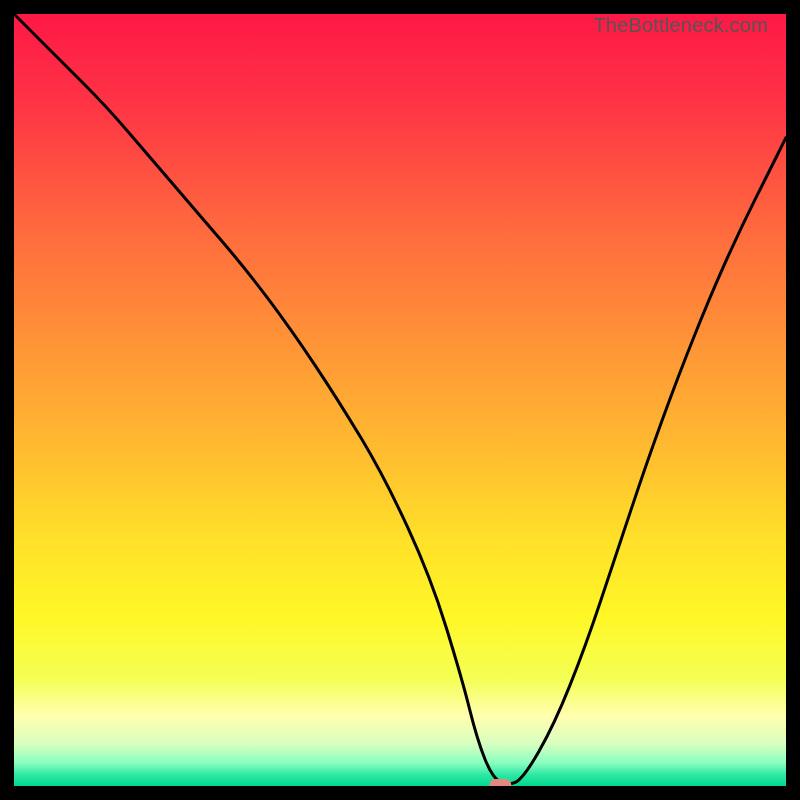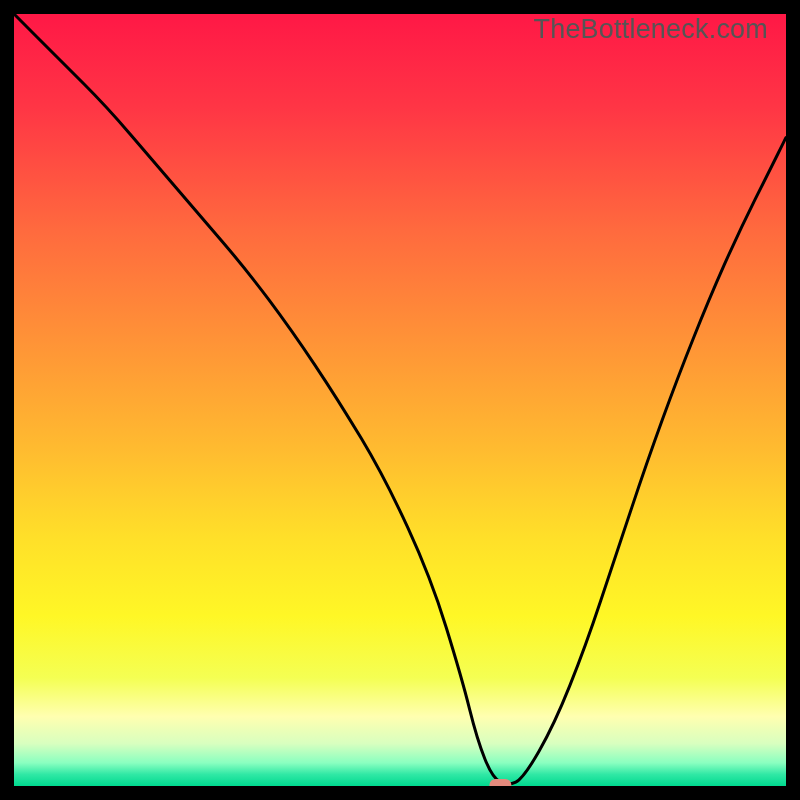--- a/index.html
+++ b/index.html
@@ -27,21 +27,21 @@
     position: absolute;
     inset: 0;
     width: 100%;
     height: 100%;
   }
   .watermark {
     position: absolute;
     top: 0;
     right: 18px;
     font-family: Arial, Helvetica, sans-serif;
-    font-size: 27px;
+    font-size: 20px;
     font-weight: 500;
     color: #555;
     letter-spacing: 0.2px;
   }
 </style>
 </head>
 <body>
 
 <div class="chart-frame">
   <div class="plot-area">

